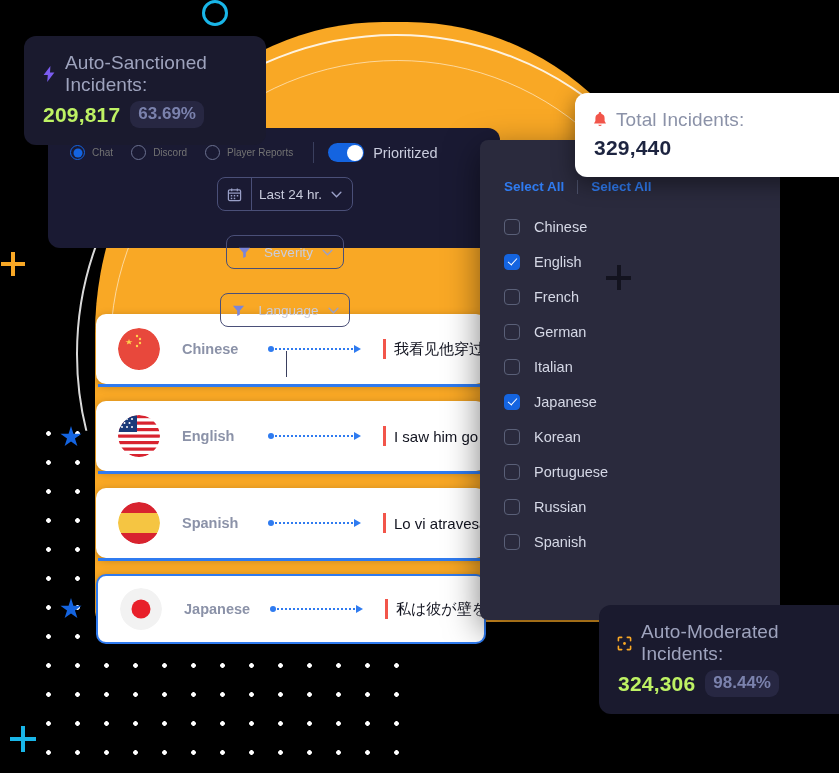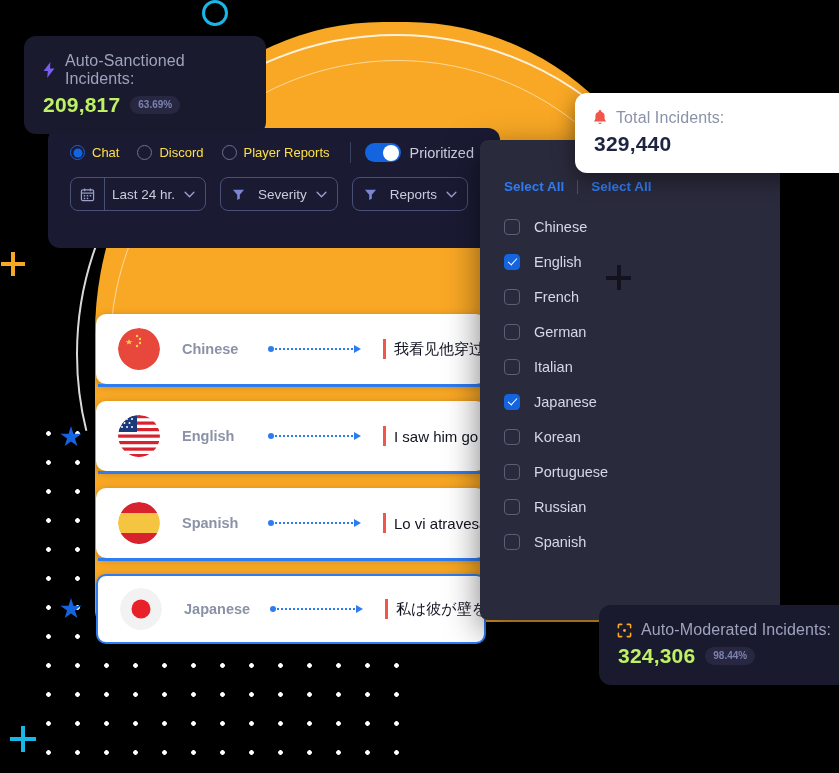--- a/index.html
+++ b/index.html
@@ -71,29 +71,29 @@
   .star-2 { left: 60px; top: 598px; }
 
   
   .stat-card {
     position: absolute; border-radius: 12px;
     padding: 16px 22px 17px 18px;
   }
   .stat-dark { background: #1a1a2e; }
   .stat-white { background: #ffffff; }
   .stat-head { display: flex; align-items: center; gap: 9px; }
-  .stat-label { font-size: 16px; letter-spacing: .1px; }
+  .stat-label { font-size: 19px; letter-spacing: .1px; }
   .stat-dark .stat-label { color: #9ea3bd; }
   .stat-white .stat-label { color: #8b92a8; }
   .stat-valrow { display: flex; align-items: center; gap: 10px; margin-top: 5px; padding-left: 1px; }
   .stat-value { font-size: 21px; font-weight: bold; letter-spacing: .2px; }
   .stat-dark .stat-value { color: #bef264; }
   .stat-white .stat-value { color: #1d2440; }
   .stat-pct {
-    font-size: 10px; font-weight: bold; color: #7b82ad;
+    font-size: 17px; font-weight: bold; color: #7b82ad;
     background: #272742; border-radius: 9px; padding: 3px 8px 4px;
   }
 
   #card-sanctioned { left: 24px; top: 36px; width: 242px; }
   #card-total { left: 575px; top: 93px; width: 288px; box-shadow: 0 6px 22px rgba(0,0,0,.45); }
   #card-moderated { left: 599px; top: 605px; width: 260px; }
 
   .icon-bolt { width: 14px; height: 16px; display:block; }
   .icon-bell { width: 14px; height: 16px; display:block; }
   .icon-scan { width: 15px; height: 15px; display:block; }
@@ -109,33 +109,33 @@
   .radio-dot {
     width: 15px; height: 15px; border-radius: 50%;
     border: 1.6px solid #6b7190; position: relative; flex: none;
   }
   .radio-dot.on { border-color: #1464e0; }
   .radio-dot.on::after {
     content:""; position:absolute; left:50%; top:50%;
     width: 9px; height: 9px; border-radius:50%; background:#1464e0;
     transform: translate(-50%,-50%);
   }
-  .radio-label { color: #fde047; font-size: 13px; }
+  .radio-label { color: #737373; font-size: 10px; }
   .vdiv { width: 1px; height: 21px; background: #3a3f5e; margin: 0 14px 0 2px; }
   .toggle {
     width: 36px; height: 19px; border-radius: 10px; background: #1464e0;
     position: relative; flex: none; cursor: pointer;
   }
   .toggle::after {
     content:""; position:absolute; right: 1.5px; top: 1.5px;
     width: 16px; height: 16px; border-radius: 50%; background:#ffffff;
   }
   .toggle-label { color: #c9ccdd; font-size: 14.5px; margin-left: 9px; }
 
-  .pill-row { display: flex; padding: 14px 0 0 22px; gap: 14px; }
+  .pill-row { display: flex; align-items: center; padding: 14px 0 0 22px; gap: 24px; flex-direction: column; }
   .pill {
     height: 34px; border: 1px solid #4a4f78; border-radius: 8px;
     display: flex; align-items: center; color: #c9ccdd; font-size: 13.5px;
     cursor: pointer; background: transparent;
   }
   .pill .seg-icon {
     width: 34px; height: 100%; display:flex; align-items:center; justify-content:center;
     border-right: 1px solid #4a4f78;
   }
   .pill .inline-icon { margin: 0 6px 0 11px; display:flex; align-items:center; }
@@ -390,21 +390,21 @@
             </svg>
         </span>
       </div>
 
       <div class="pill">
         <span class="inline-icon">
           <svg width="13" height="13" viewBox="0 0 14 14" fill="#7b85d8">
               <path d="M1 2h12l-4.6 5.3v4.4L5.6 13V7.3z"></path>
             </svg>
         </span>
-        <span class="ptext">Reports</span>
+        <span class="ptext">Language</span>
         <span class="chev">
           <svg width="11" height="7" viewBox="0 0 12 8" fill="none" stroke="#9aa0c8" stroke-width="1.6" stroke-linecap="round">
               <path d="M1 1.5l5 5 5-5"></path>
             </svg>
         </span>
       </div>
       <span class="pill-tail"></span>
     </div>
   </div>
 

